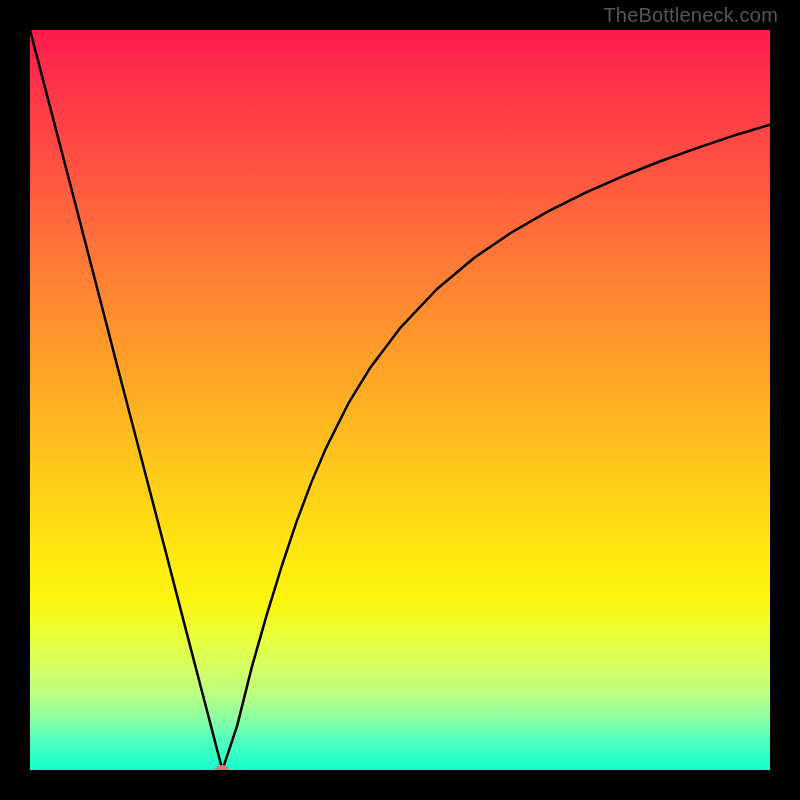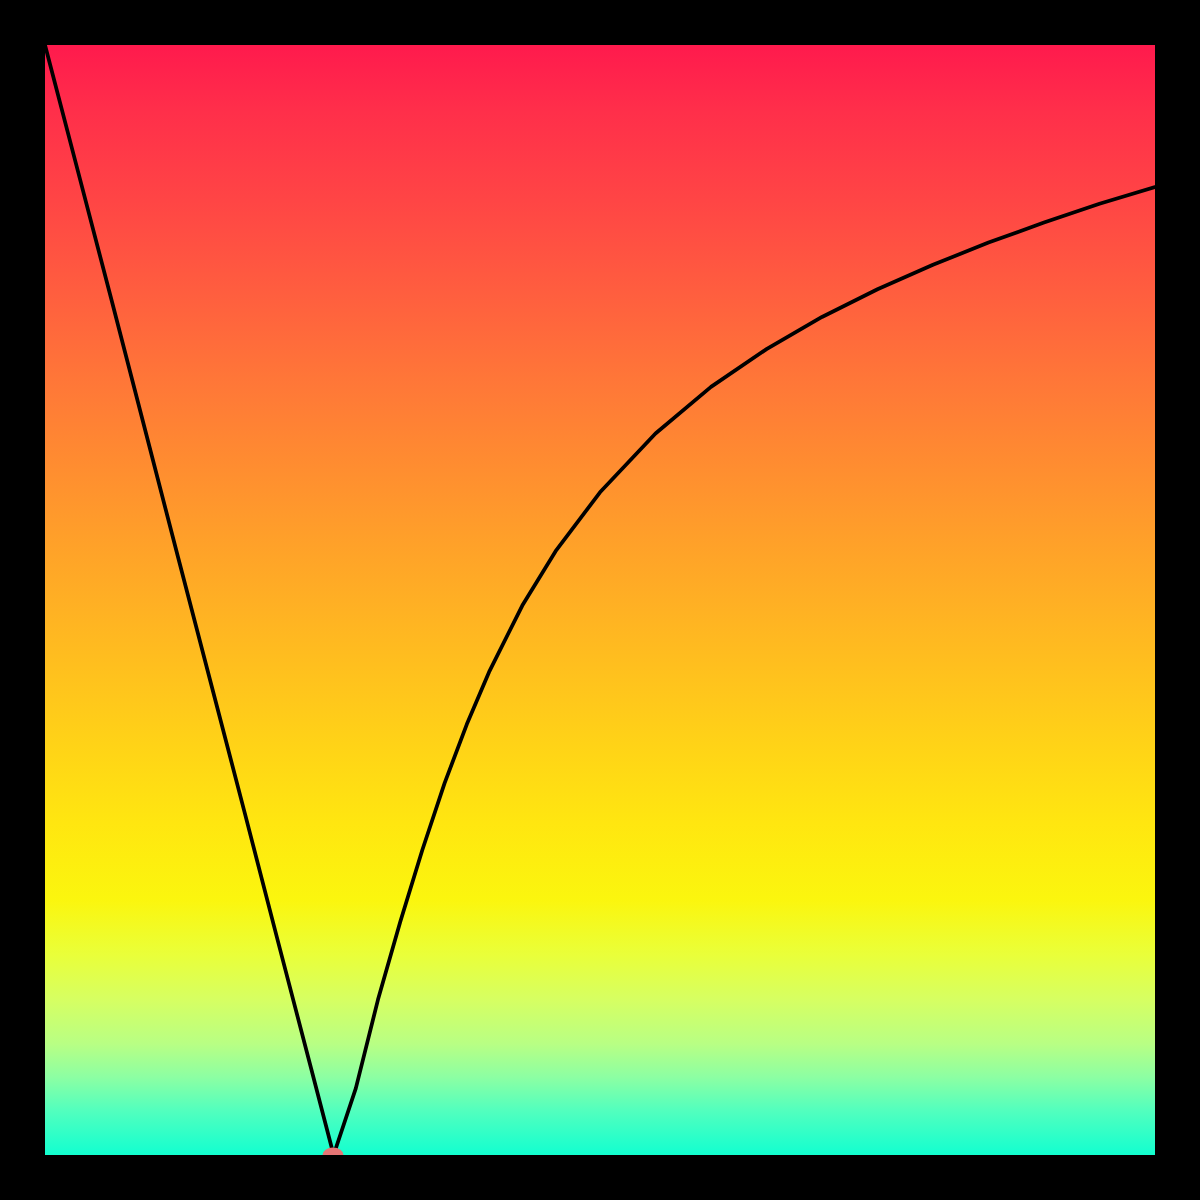--- a/index.html
+++ b/index.html
@@ -75,13 +75,14 @@
 <body>
 
 <div class="frame">
   <div class="plot">
     <div class="gradient"></div>
     <svg class="curve-layer" viewBox="0 0 740 740" preserveAspectRatio="none">
       <path id="curve-path" d="M0.00 0.00 L22.20 85.10 L44.40 170.20 L66.60 256.04 L88.80 341.88 L111.00 426.98 L133.20 512.08 L155.40 597.92 L177.60 683.02 L192.40 740.00 L207.20 695.60 L222.00 636.40 L236.80 584.60 L251.60 536.50 L266.40 492.10 L281.20 452.88 L296.00 418.10 L318.20 373.70 L340.40 337.44 L370.00 298.22 L407.00 259.00 L444.00 227.92 L481.00 202.76 L518.00 181.30 L555.00 162.80 L592.00 146.52 L629.00 131.72 L666.00 118.40 L703.00 105.82 L740.00 94.72" fill="none" stroke="#000" stroke-width="2.5" stroke-linejoin="round" stroke-linecap="round"></path>
     </svg>
     <div id="marker" class="marker" style="left: 192.4px; top: 740px;"></div>
   </div>
+  <div class="watermark">TheBottleneck.com</div>
 </div>
 
 </body></html>

